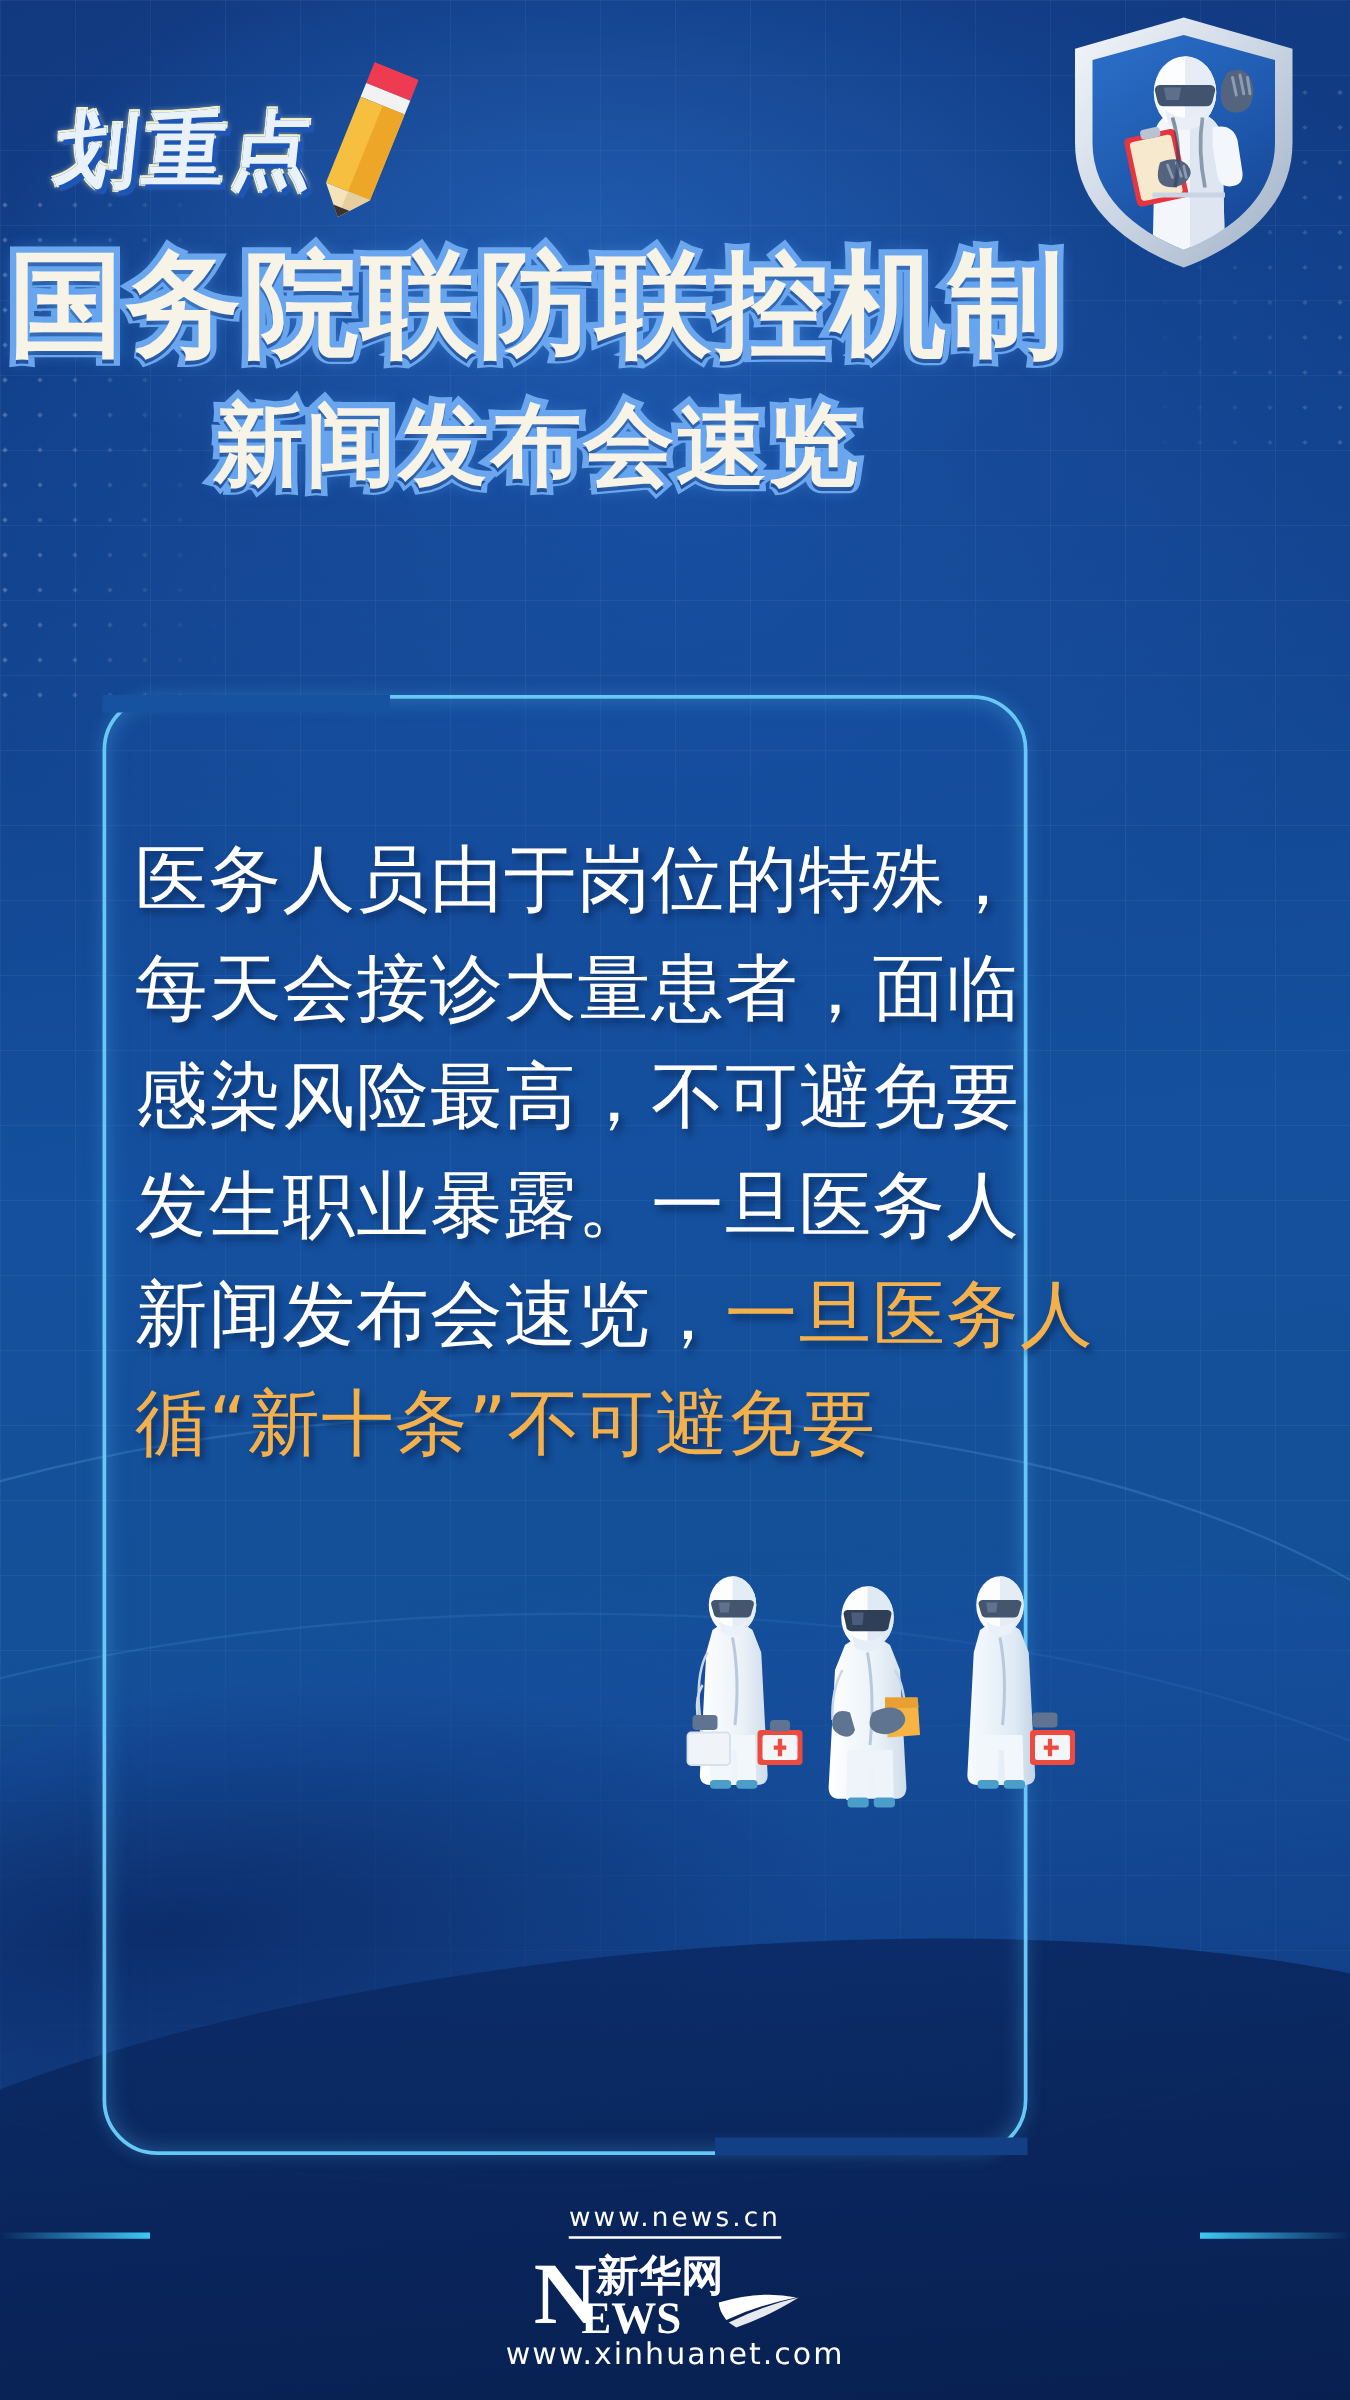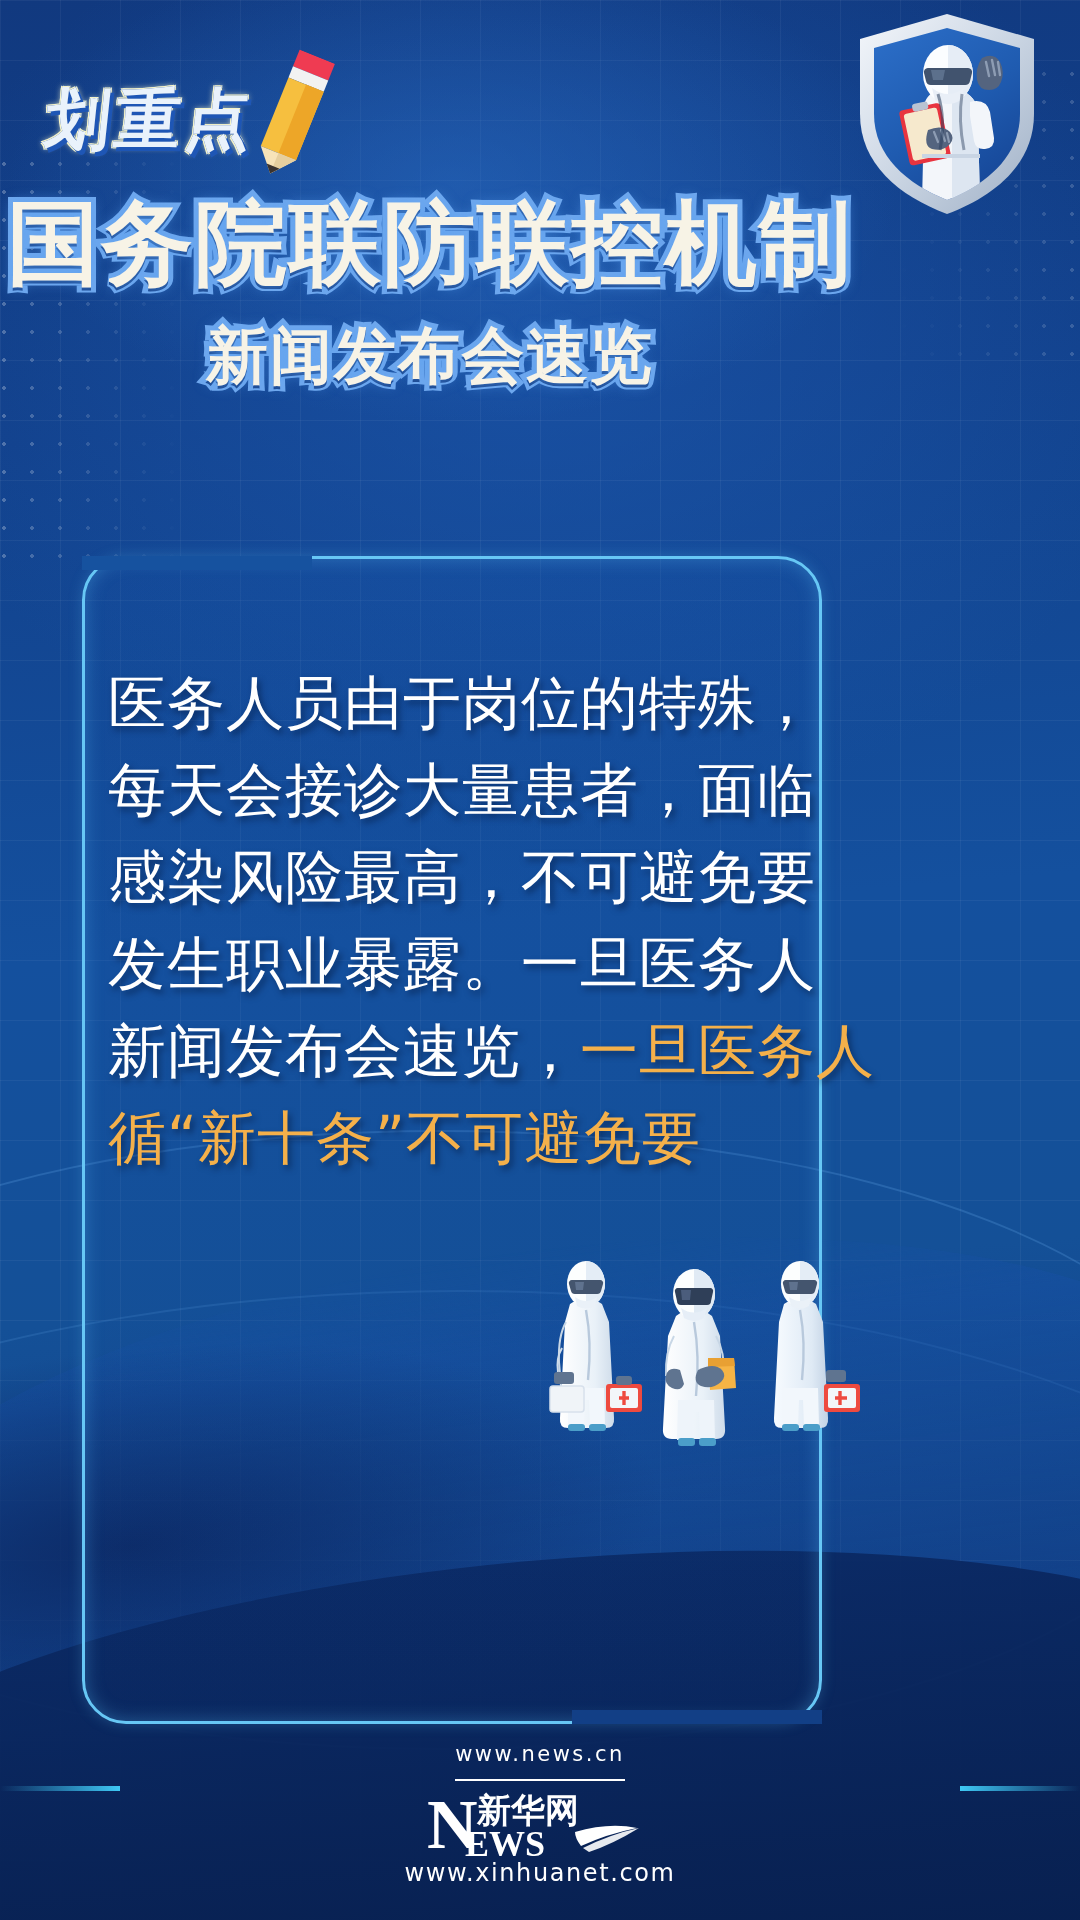--- a/index.html
+++ b/index.html
@@ -96,21 +96,21 @@
     font-family:"DejaVu Sans","Liberation Sans",sans-serif;
     font-weight:bold;
     font-size:92px;
     line-height:112px;
     letter-spacing:2px;
     color:#f7f3e6;
     -webkit-text-stroke:10px #6fa8ee;
     paint-order:stroke fill;
     text-shadow:0 0 14px rgba(90,160,240,.75), 0 3px 0 rgba(16,58,130,.9);
   }
-  .title-line.l2 { font-size:62px; }
+  .title-line.l2 { font-size:72px; }
 
   
   .panel {
     position:absolute; left:82px; top:556px;
     width:740px; height:1168px;
     border:3px solid #67c7f5;
     border-radius:44px;
     box-shadow:0 0 18px rgba(92,190,245,.35) inset, 0 0 14px rgba(92,190,245,.25);
     background:linear-gradient(180deg, rgba(22,84,170,.18), rgba(14,56,126,.05));
   }
@@ -141,22 +141,23 @@
 
   
   .workers { position:absolute; left:548px; top:1218px; width:330px; height:250px; }
 
   
   .logo { position:absolute; left:0; top:1742px; width:1080px; text-align:center; }
   .logo-inner { display:inline-block; position:relative; }
   .logo-url-top {
     font-family:"DejaVu Sans","Liberation Sans",sans-serif;
     font-size:21px; letter-spacing:2.5px; color:#ffffff;
-    padding-bottom:13px; border-bottom:2px solid #ffffff;
+    padding-bottom:3px; border-bottom:2px solid #ffffff;
     display:inline-block;
+    margin-top:20px;
   }
   .logo-mid { display:flex; align-items:flex-start; justify-content:center; margin-top:5px; height:70px; }
   .logo-url-bot {
     font-family:"DejaVu Sans","Liberation Sans",sans-serif;
     font-size:24px; letter-spacing:1.6px; color:#ffffff; margin-top:3px;
   }
   .logo-rule-l, .logo-rule-r {
     position:absolute; top:1786px; width:120px; height:5px;
     background:linear-gradient(90deg, rgba(60,200,245,0), #3fc9f5);
   }

